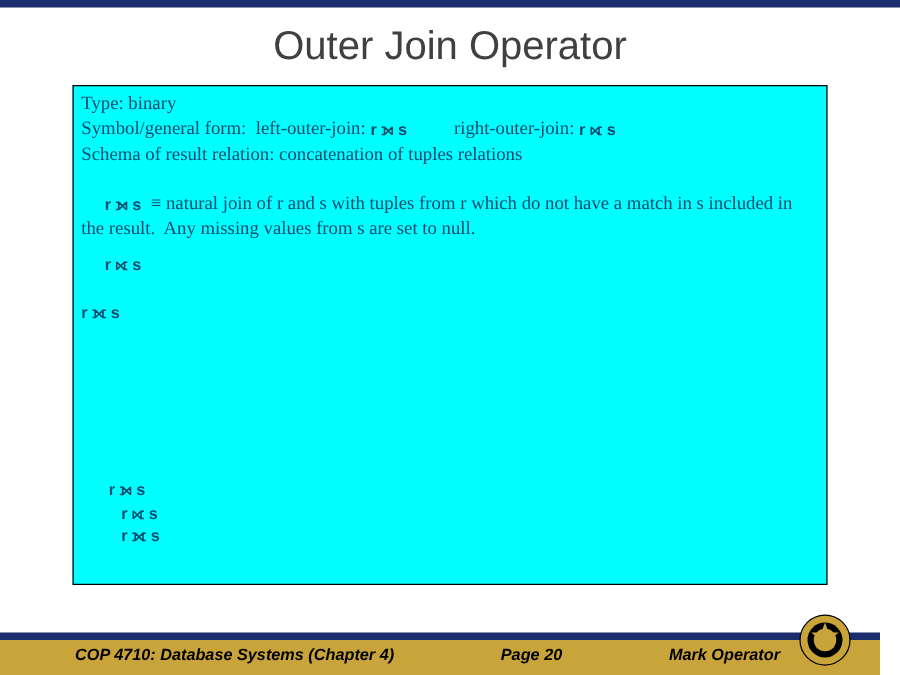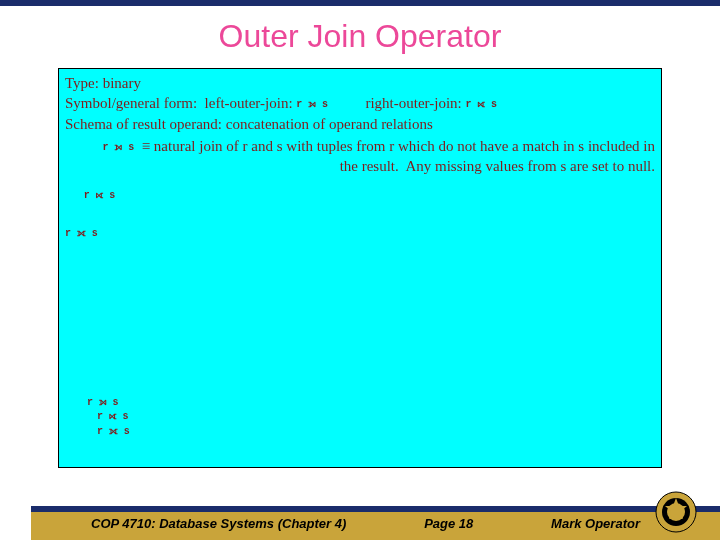--- a/index.html
+++ b/index.html
@@ -17,59 +17,58 @@
     height: 6px;
     background: #1a2c6b;
   }
   .title {
     position: absolute;
     top: 18px;
     left: 0; right: 0;
     text-align: center;
     font-family: Arial, Helvetica, sans-serif;
     font-size: 32px;
-    color: #ec4899;
+    color: #404040;
   }
   .content {
     position: absolute;
     top: 68px;
     left: 58px;
     width: 604px;
     height: 400px;
     background: #00ffff;
     border: 1px solid #000;
     padding: 4px 6px;
     font-size: 15px;
     line-height: 1.35;
-    color: #7f1d1d;
+    color: #0c4a6e;
   }
   .row { white-space: nowrap; }
   .sym {
-    font-family: Liberation Mono, monospace;
-    font-size: 10px;
+    font-family: Liberation Sans, sans-serif;
+    font-size: 13px;
     font-weight: bold;
     display: inline-block;
     vertical-align: middle;
   }
   .indent1 { margin-left: 156px; }
-  .def-body { margin-top: 2px; text-align: right; }
+  .def-body { margin-top: 19px; }
   .spaced-top { margin-top: 8px; }
   .bottom-syms {
     position: absolute;
     left: 28px;
     bottom: 28px;
   }
   .bottom-syms .sym { display: block; margin: 1px 0; }
   .bottom-syms .in1 { margin-left: 10px; }
   .footer {
     position: absolute;
-    left: 0; right: 0;
+    left: 0; right: 16px;
     bottom: 0;
     height: 54px;
-    margin-left: 31px;
   }
   .footer-bar {
     position: absolute;
     left: 0; right: 0;
     top: 20px;
     height: 6px;
     background: #1a2c6b;
   }
   .footer-gold {
     position: absolute;
@@ -110,21 +109,21 @@
 
   <div class="row">
     <span>Symbol/general form:&nbsp;&nbsp;</span><span>left-outer-join:</span>
     <span class="sym">r ⟕ s</span>
     &nbsp;&nbsp;&nbsp;&nbsp;&nbsp;&nbsp;&nbsp;&nbsp;
     <span>right-outer-join:</span>
     <span class="sym">r ⟖ s</span>
   </div>
 
 
-  <div class="row">Schema of result operand: concatenation of operand relations</div>
+  <div class="row">Schema of result relation: concatenation of tuples relations</div>
 
 
   <div class="def-body">
     &nbsp;&nbsp;&nbsp;&nbsp;
     <span class="sym">r ⟕ s</span>
     &nbsp;<span>≡</span>
     <span>natural join of r and s with tuples from r which do not have a match in s included in the result.&nbsp; Any missing values from s are set to null.</span>
   </div>
 
   <div class="spaced-top">
@@ -141,21 +140,21 @@
     <span class="sym in1">r ⟖ s</span>
     <span class="sym in1">r ⟗ s</span>
   </div>
 </div>
 
 <div class="footer">
   <div class="footer-bar"></div>
   <div class="footer-gold"></div>
   <div class="footer-text">
     <span>COP 4710: Database Systems  (Chapter 4)</span>
-    <span>Page 18</span>
+    <span>Page 20</span>
     <span>Mark Operator</span>
   </div>
   <svg class="logo" viewBox="0 0 44 44">
     <circle cx="22" cy="22" r="20" fill="#c9a43a" stroke="#000" stroke-width="1"></circle>
     <circle cx="22" cy="22" r="14" fill="#000"></circle>
     <circle cx="22" cy="22" r="9" fill="#c9a43a"></circle>
     <path d="M22 8 L25 16 L33 16 L27 21 L29 29 L22 24 L15 29 L17 21 L11 16 L19 16 Z" fill="#c9a43a"></path>
   </svg>
 </div>
 

